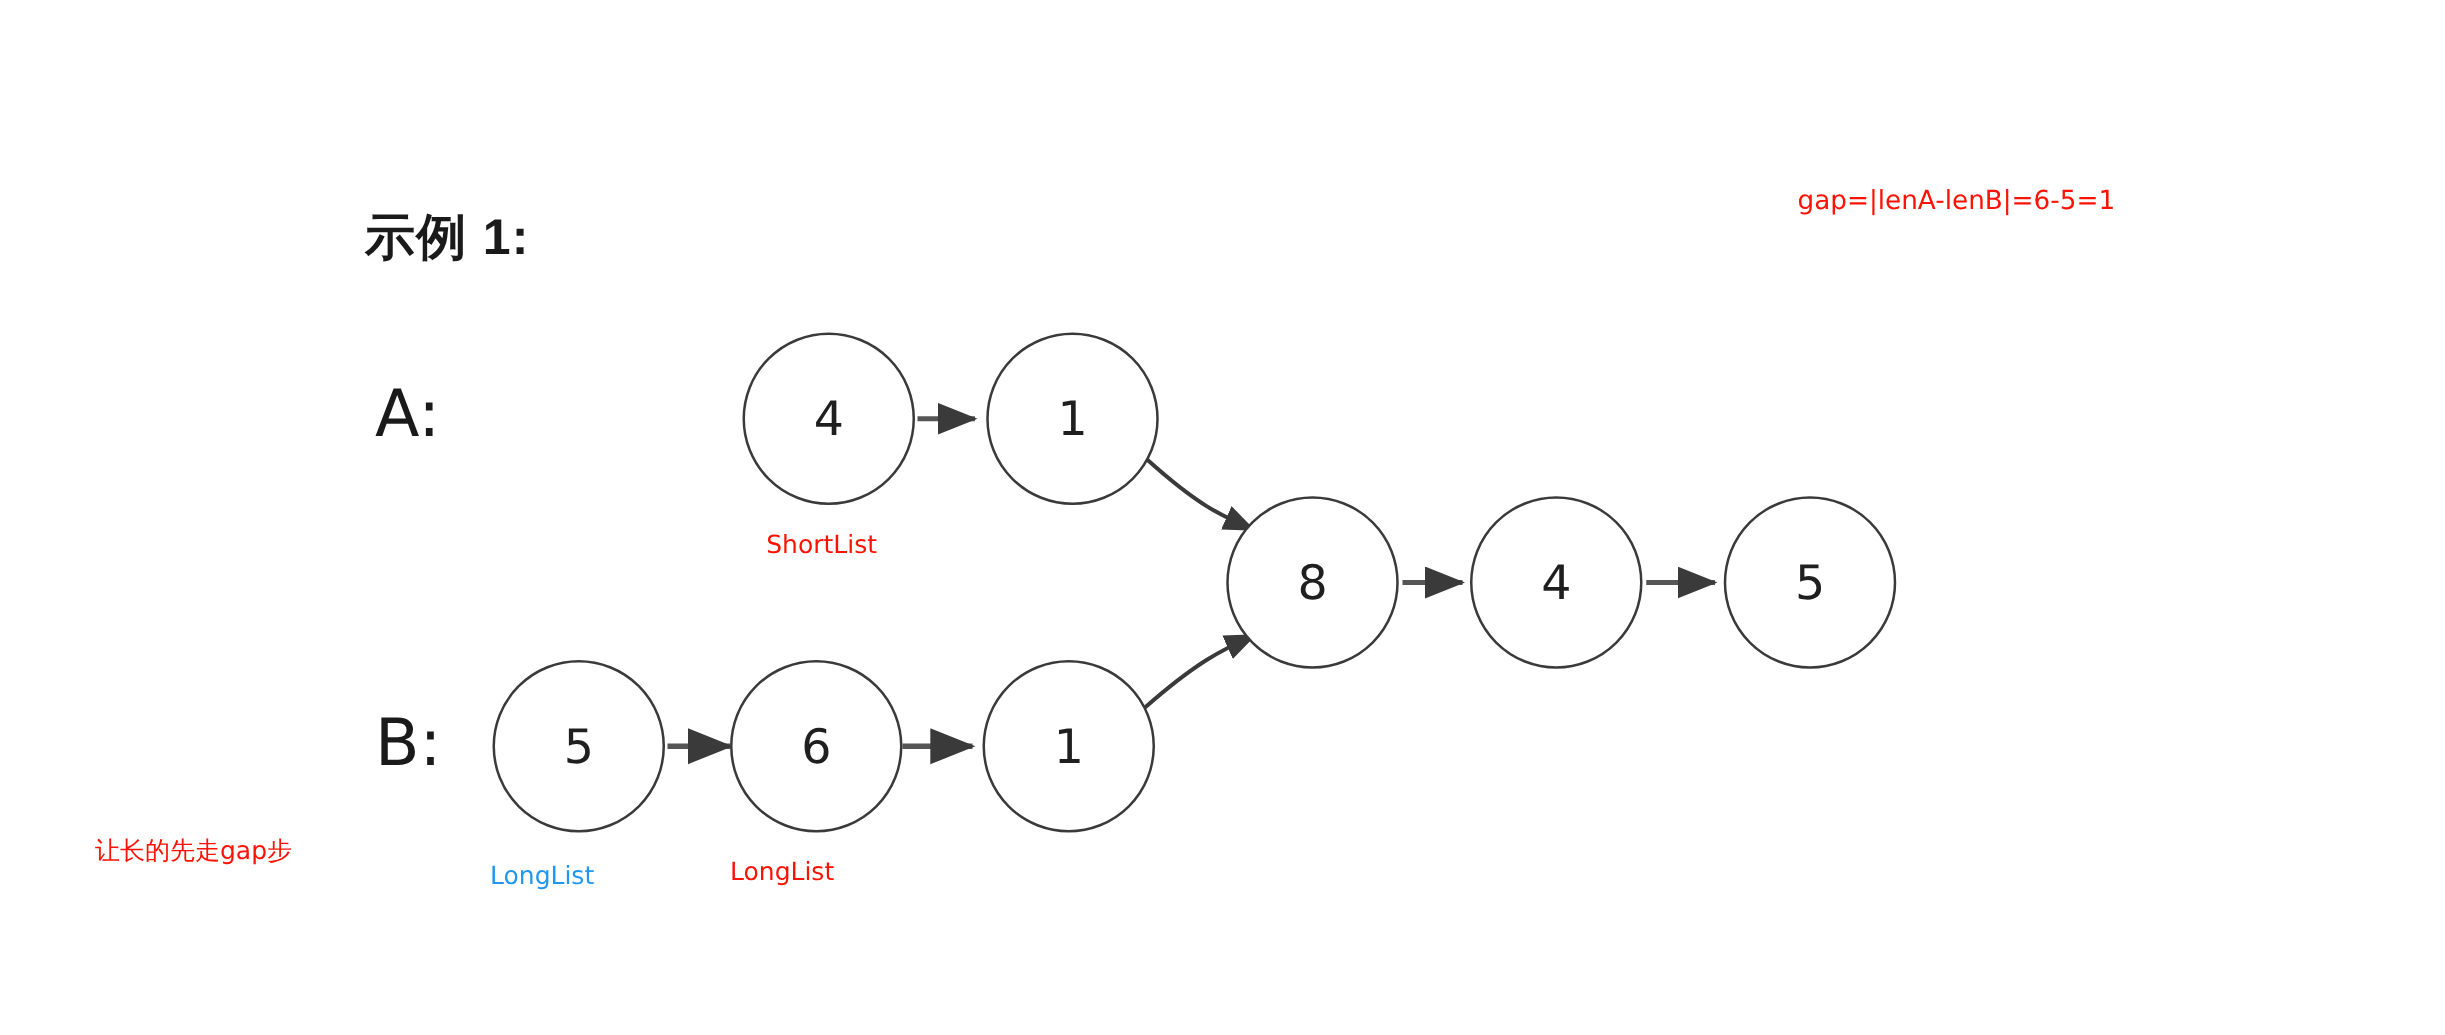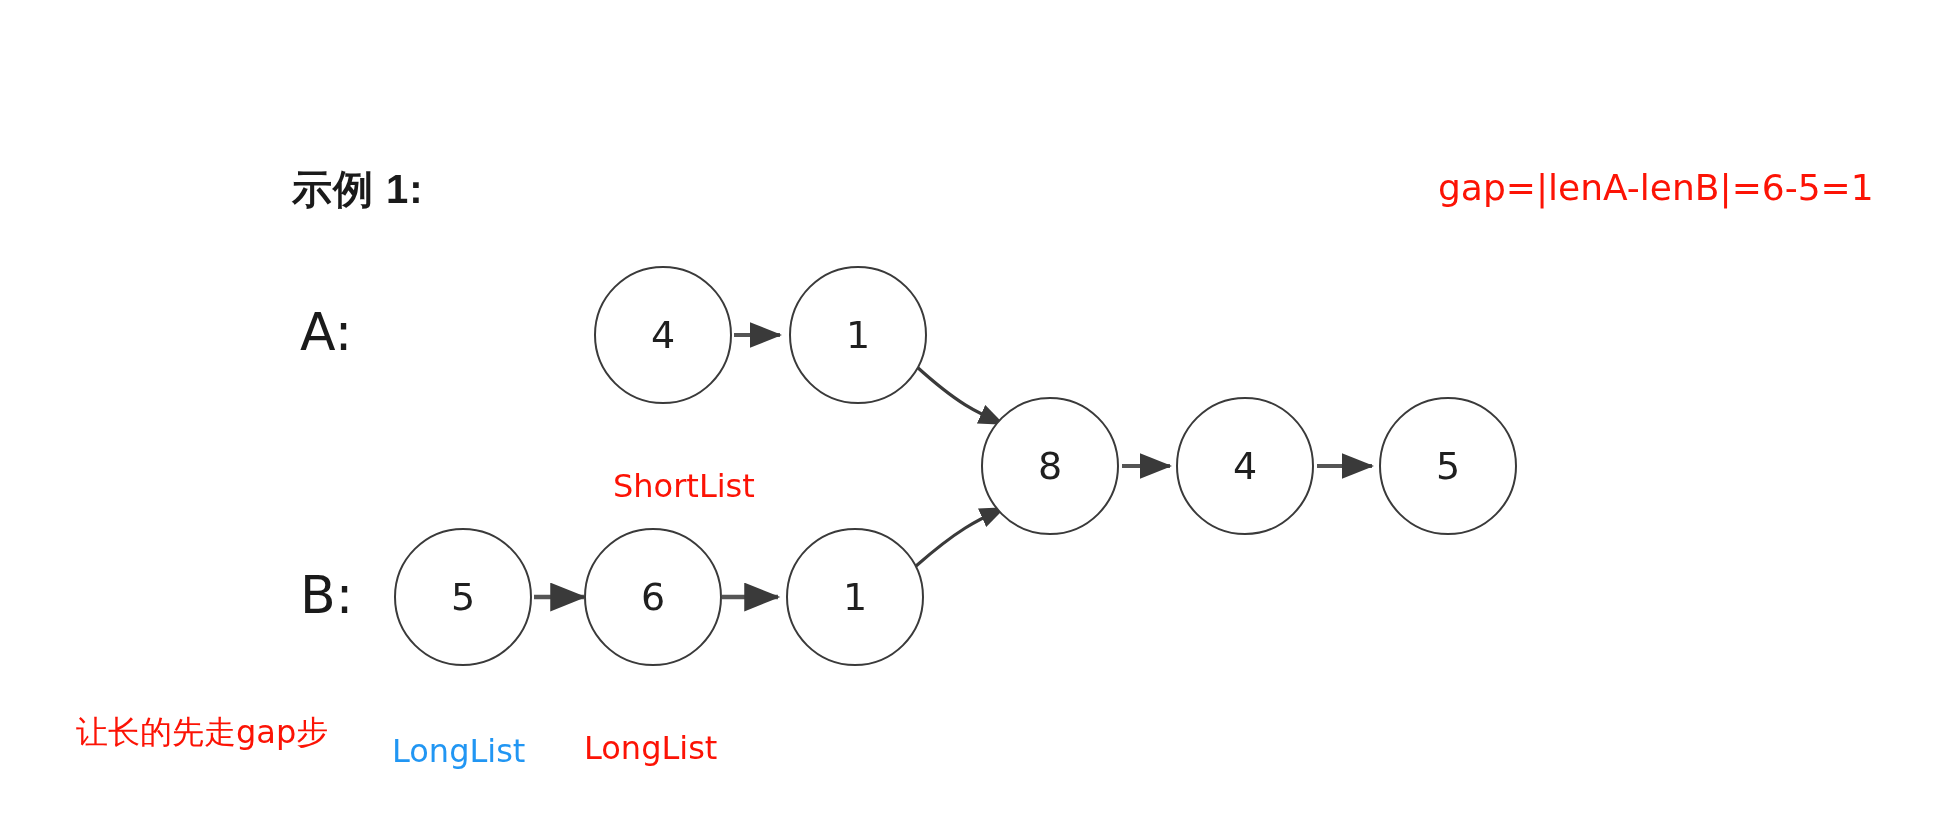--- a/index.html
+++ b/index.html
@@ -59,36 +59,34 @@
   .node-value {
     font-size: 38px;
     color: #1f1f1f;
     font-family: "DejaVu Sans", sans-serif;
     line-height: 1;
     user-select: none;
   }
 
   
   .annot {
-    font-size: 32px;
+    font-size: 20px;
     white-space: nowrap;
     font-family: "DejaVu Sans", sans-serif;
-    margin-top: 44px;
   }
   .annot-red  { color: #fc1305; }
   .annot-blue { color: #2196f3; }
 
   #gap-formula {
     left: 1438px;
     top: 148px;
-    font-size: 36px;
+    font-size: 21px;
     color: #fc1305;
     white-space: nowrap;
     font-family: "DejaVu Sans", sans-serif;
-    margin-top: 19px;
   }
   #shortlist-label   { left: 613px;  top: 423px; }
   #walk-gap-label    { left: 76px;   top: 667px; }
   #longlist-blue     { left: 392px;  top: 688px; }
   #longlist-red      { left: 584px;  top: 685px; }
 </style>
 </head>
 <body>
 
 <svg id="canvas" viewBox="0 0 1956 828" xmlns="http://www.w3.org/2000/svg">

